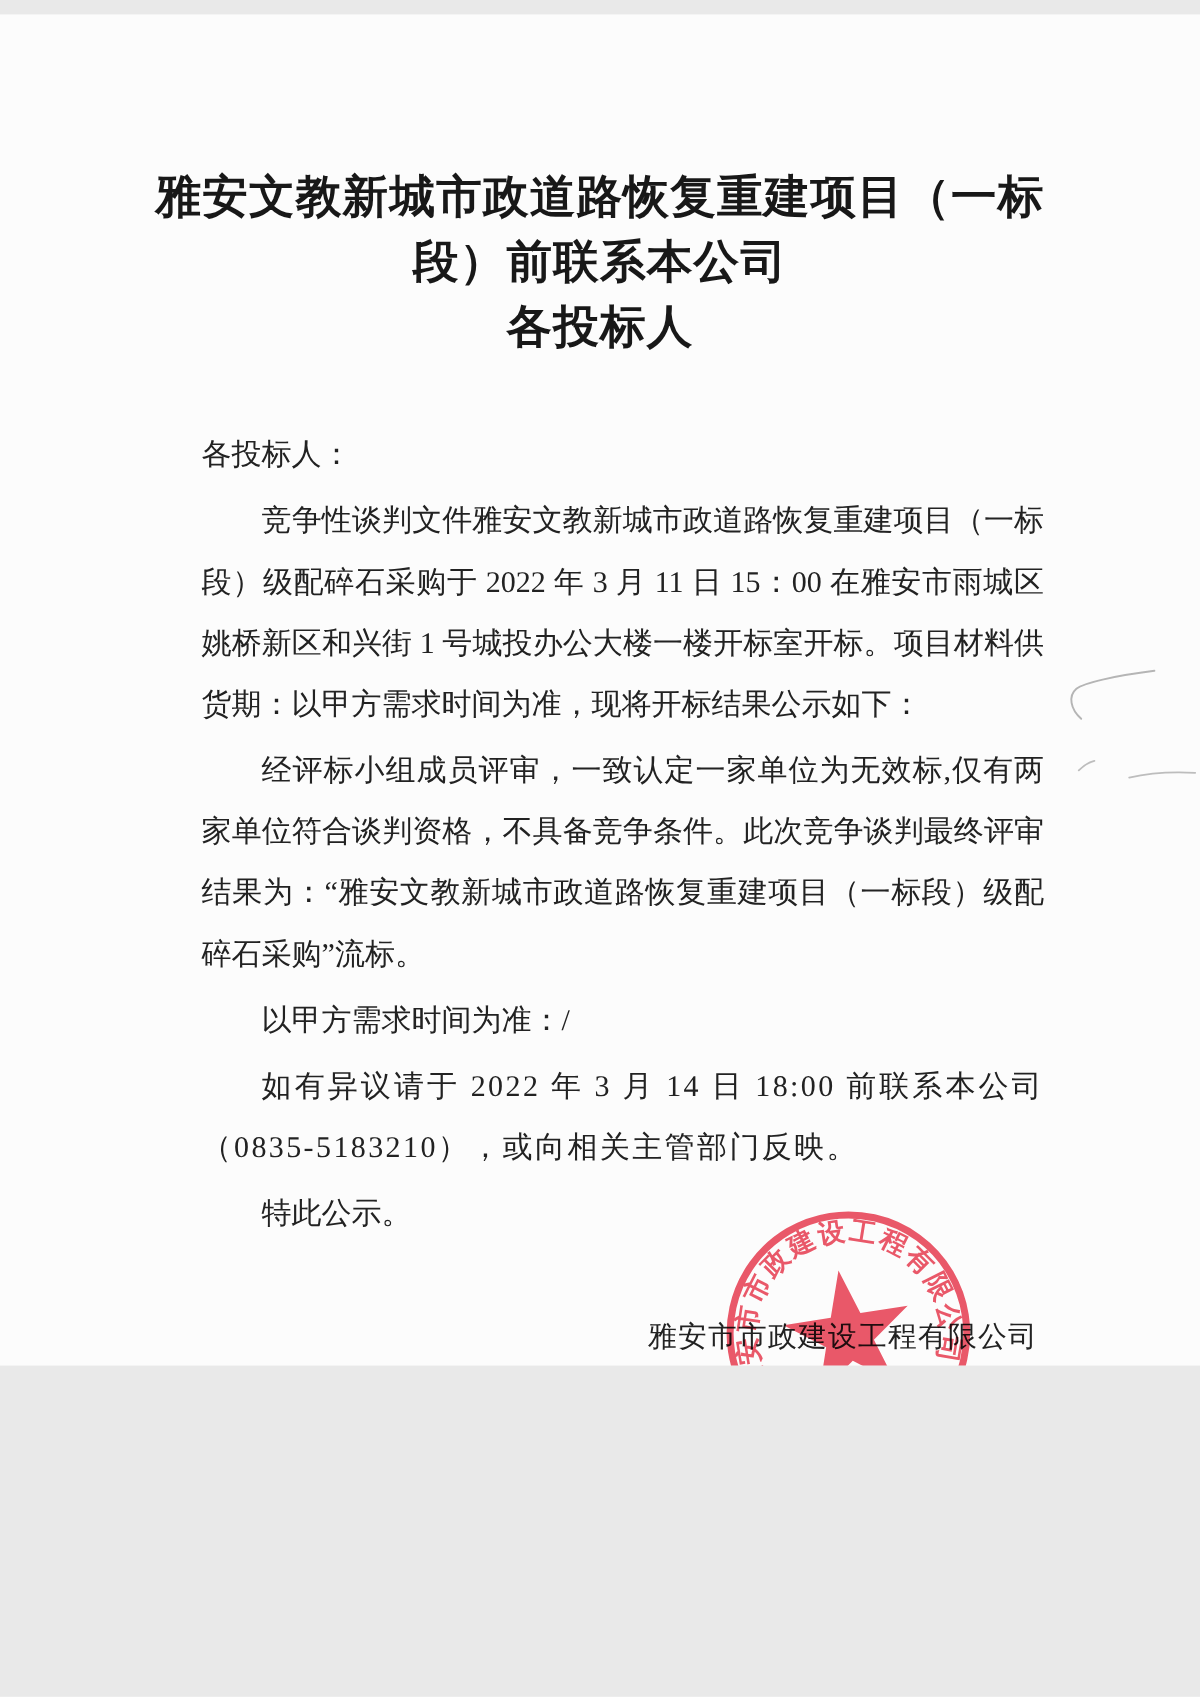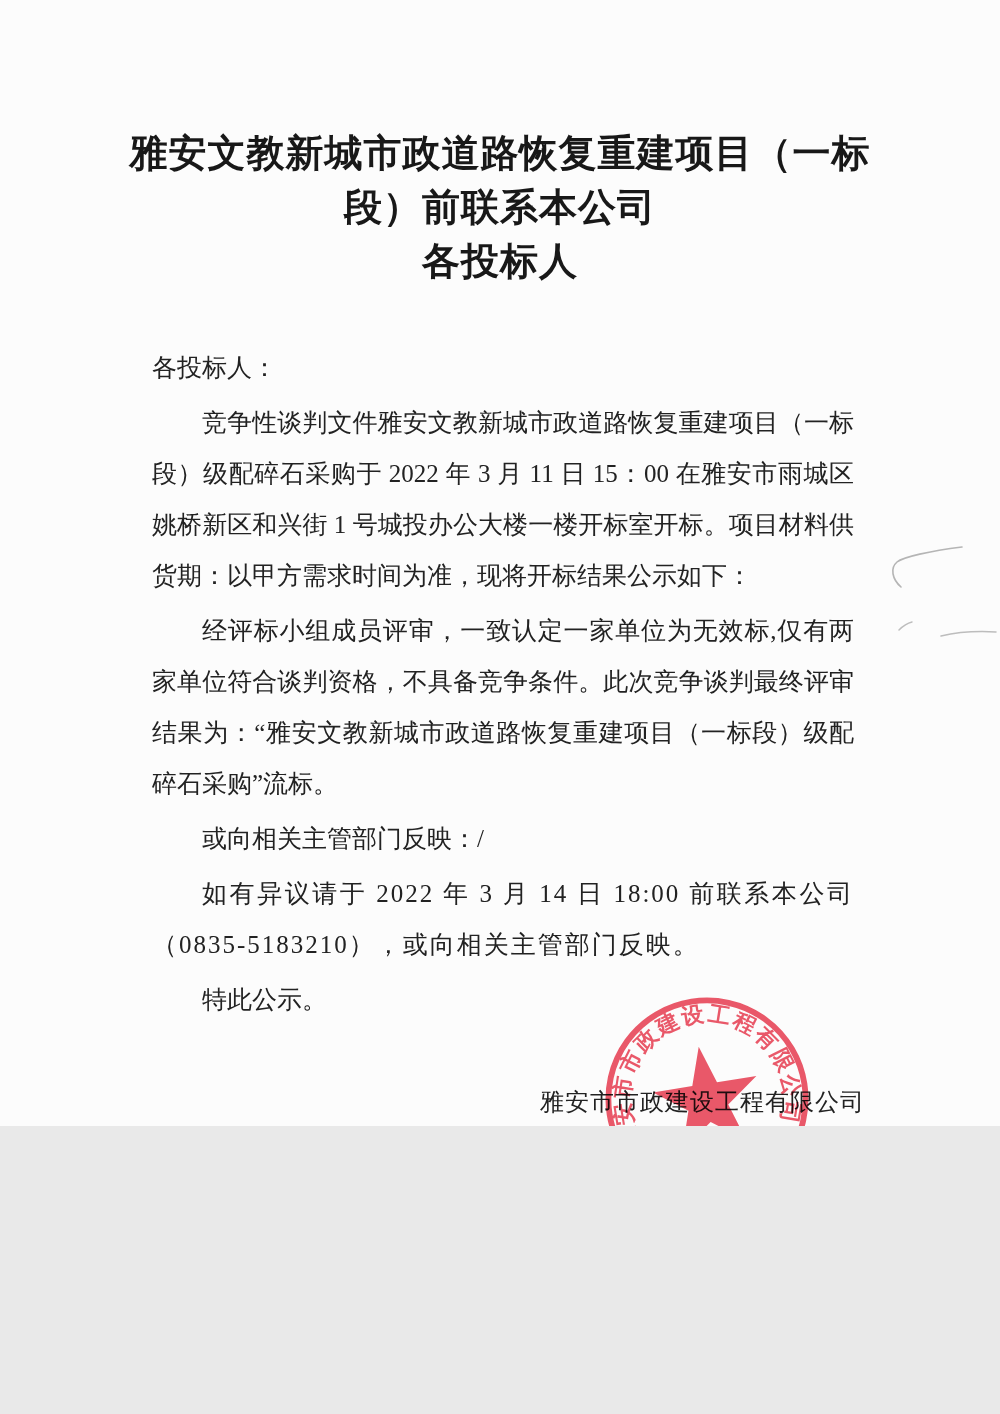--- a/index.html
+++ b/index.html
@@ -4,21 +4,21 @@
 <style>
   html, body {
     margin: 0;
     padding: 0;
     background: #e9e9e9;
   }
   .page {
     position: relative;
     width: 1000px;
     height: 1126px;
-    margin: 0 auto;
+    margin: 12px auto;
     background: #fcfcfc;
     overflow: hidden;
     font-family: "Liberation Serif", "DejaVu Serif", serif;
     color: #1e1e1e;
   }
   .title {
     position: absolute;
     top: 126px;
     left: 0;
     width: 100%;
@@ -28,21 +28,21 @@
     font-weight: 700;
     font-size: 38px;
     line-height: 54px;
     letter-spacing: 1px;
     color: #181818;
   }
   .title-line { display: block; }
   .body-text {
     position: absolute;
     top: 342px;
-    left: 152px;
+    left: 168px;
     width: 702px;
     font-size: 25px;
     line-height: 51px;
     text-align: justify;
     color: #222;
   }
   .body-text p { margin: 0 0 4px 0; }
   .salutation { text-indent: 0; }
   .para { text-indent: 2em; }
   .para-spread { letter-spacing: 2px; }
@@ -103,21 +103,21 @@
   <h1 class="title">
     <span class="title-line">雅安文教新城市政道路恢复重建项目（一标</span>
     <span class="title-line">段）前联系本公司</span>
     <span class="title-line">各投标人</span>
   </h1>
 
   <div class="body-text">
     <p class="salutation">各投标人：</p>
     <p class="para">竞争性谈判文件雅安文教新城市政道路恢复重建项目（一标段）级配碎石采购于 2022 年 3 月 11 日 15：00 在雅安市雨城区姚桥新区和兴街 1 号城投办公大楼一楼开标室开标。项目材料供货期：以甲方需求时间为准，现将开标结果公示如下：</p>
     <p class="para">经评标小组成员评审，一致认定一家单位为无效标,仅有两家单位符合谈判资格，不具备竞争条件。此次竞争谈判最终评审结果为：“雅安文教新城市政道路恢复重建项目（一标段）级配碎石采购”流标。</p>
-    <p class="para">或向相关主管部门反映：/</p>
+    <p class="para">以甲方需求时间为准：/</p>
     <p class="para para-spread">如有异议请于 2022 年 3 月 14 日 18:00 前联系本公司（0835-5183210），或向相关主管部门反映。</p>
     <p class="para">特此公示。</p>
   </div>
 
   <div class="signature">
     <div class="signature-company">雅安市市政建设工程有限公司</div>
     <div class="signature-date">2022 年 3 月 11 日</div>
   </div>
 
   <svg class="stamp" viewBox="0 0 200 200" xmlns="http://www.w3.org/2000/svg" aria-hidden="true">

